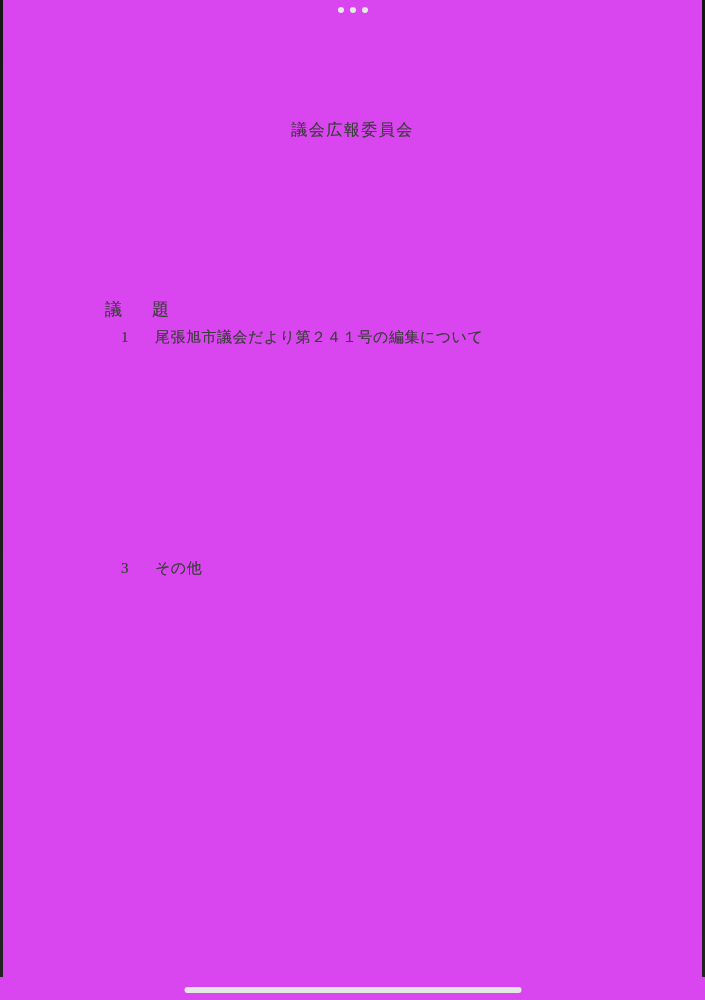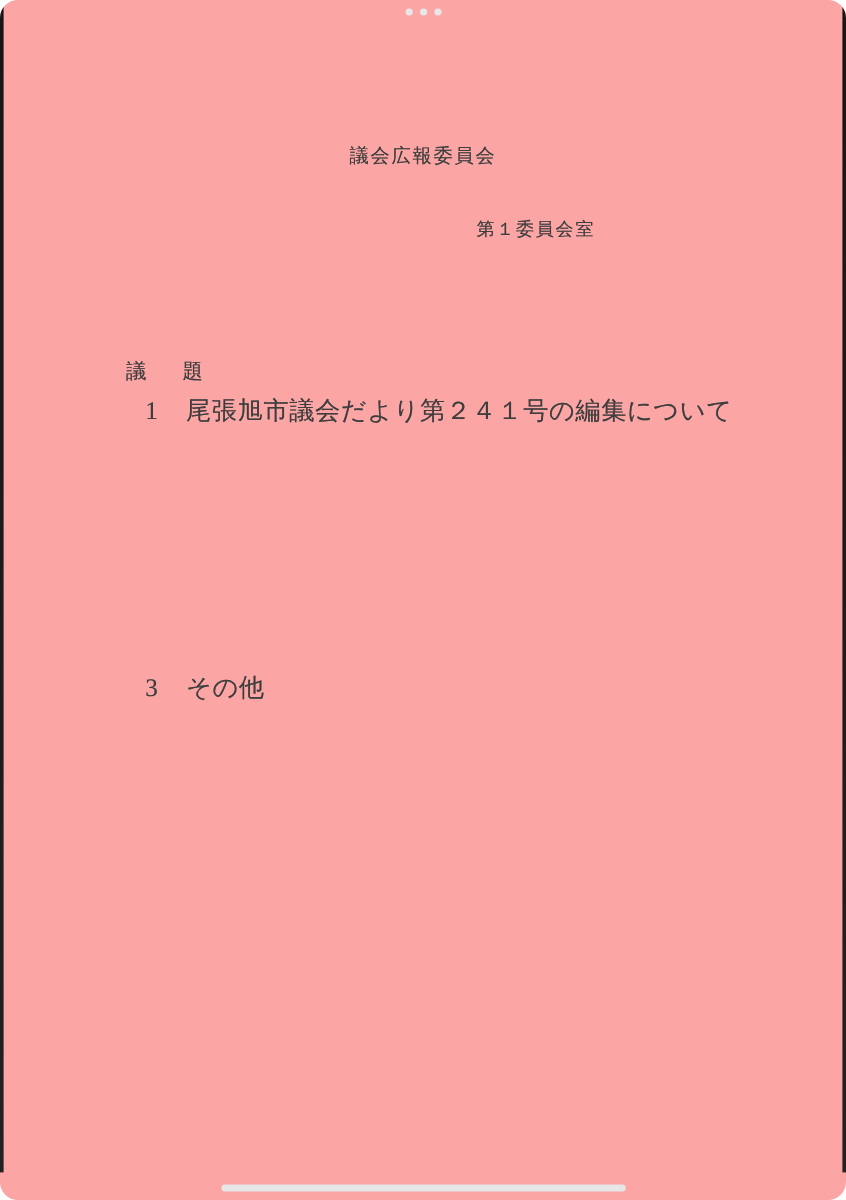--- a/index.html
+++ b/index.html
@@ -1,25 +1,24 @@
 <!DOCTYPE html>
 <html><head>
 <meta charset="utf-8">
 <style>
   * { margin: 0; padding: 0; box-sizing: border-box; }
   html, body { background: #ffffff; }
   .page {
     position: relative;
     width: 705px;
     height: 1000px;
-    background: #fca5a5;
+    background: #d946ef;
     overflow: hidden;
     font-family: "Liberation Serif", "DejaVu Serif", serif;
     color: #3e3e3e;
-    border-radius: 15px;
   }
   
   .photo-edge {
     position: absolute;
     top: 0;
     width: 3px;
     height: 977px;
     background: linear-gradient(to bottom, #161616, #222222);
   }
   .photo-edge.left  { left: 0; }
@@ -68,21 +67,21 @@
     top: 298px;
     left: 105px;
     font-size: 17px;
     text-shadow: 0 0 0.5px rgba(62,62,62,0.55);
   }
   .agenda-heading .gap { display: inline-block; width: 30px; }
 
   .agenda-item {
     position: absolute;
     left: 121px;
-    font-size: 21px;
+    font-size: 15px;
     letter-spacing: 0.5px;
     text-shadow: 0 0 0.5px rgba(62,62,62,0.55);
     white-space: nowrap;
   }
   .agenda-item .num {
     display: inline-block;
     width: 34px;
     letter-spacing: 0;
   }
   .agenda-item.item-1 { top: 328px; }
@@ -110,21 +109,20 @@
 
   <div class="top-dots">
     <span class="dot"></span>
     <span class="dot"></span>
     <span class="dot"></span>
   </div>
 
   <div class="doc-title">議会広報委員会</div>
 
   <div class="meta-block">
-    <div>第１委員会室</div>
   </div>
 
   <div class="agenda-heading">
     <span>議</span><span class="gap"></span><span>題</span>
   </div>
 
   <div class="agenda-item item-1">
     <span class="num">1</span><span>尾張旭市議会だより第２４１号の編集について</span>
   </div>
 

